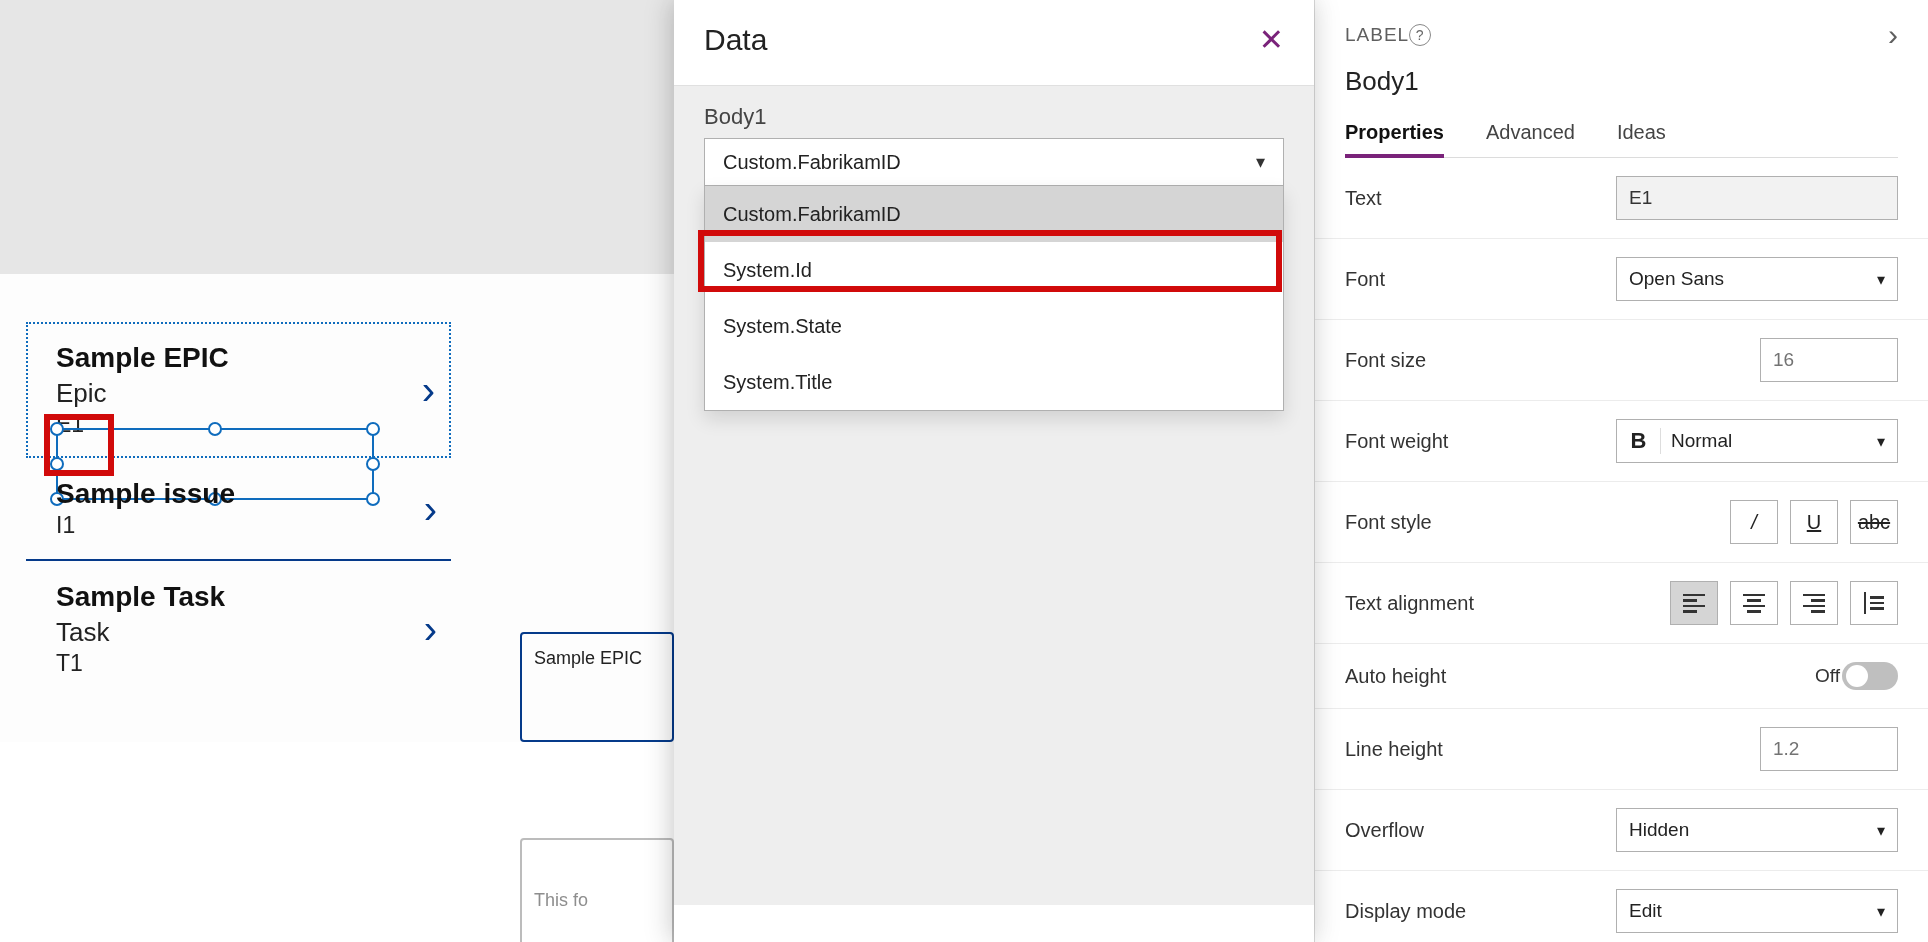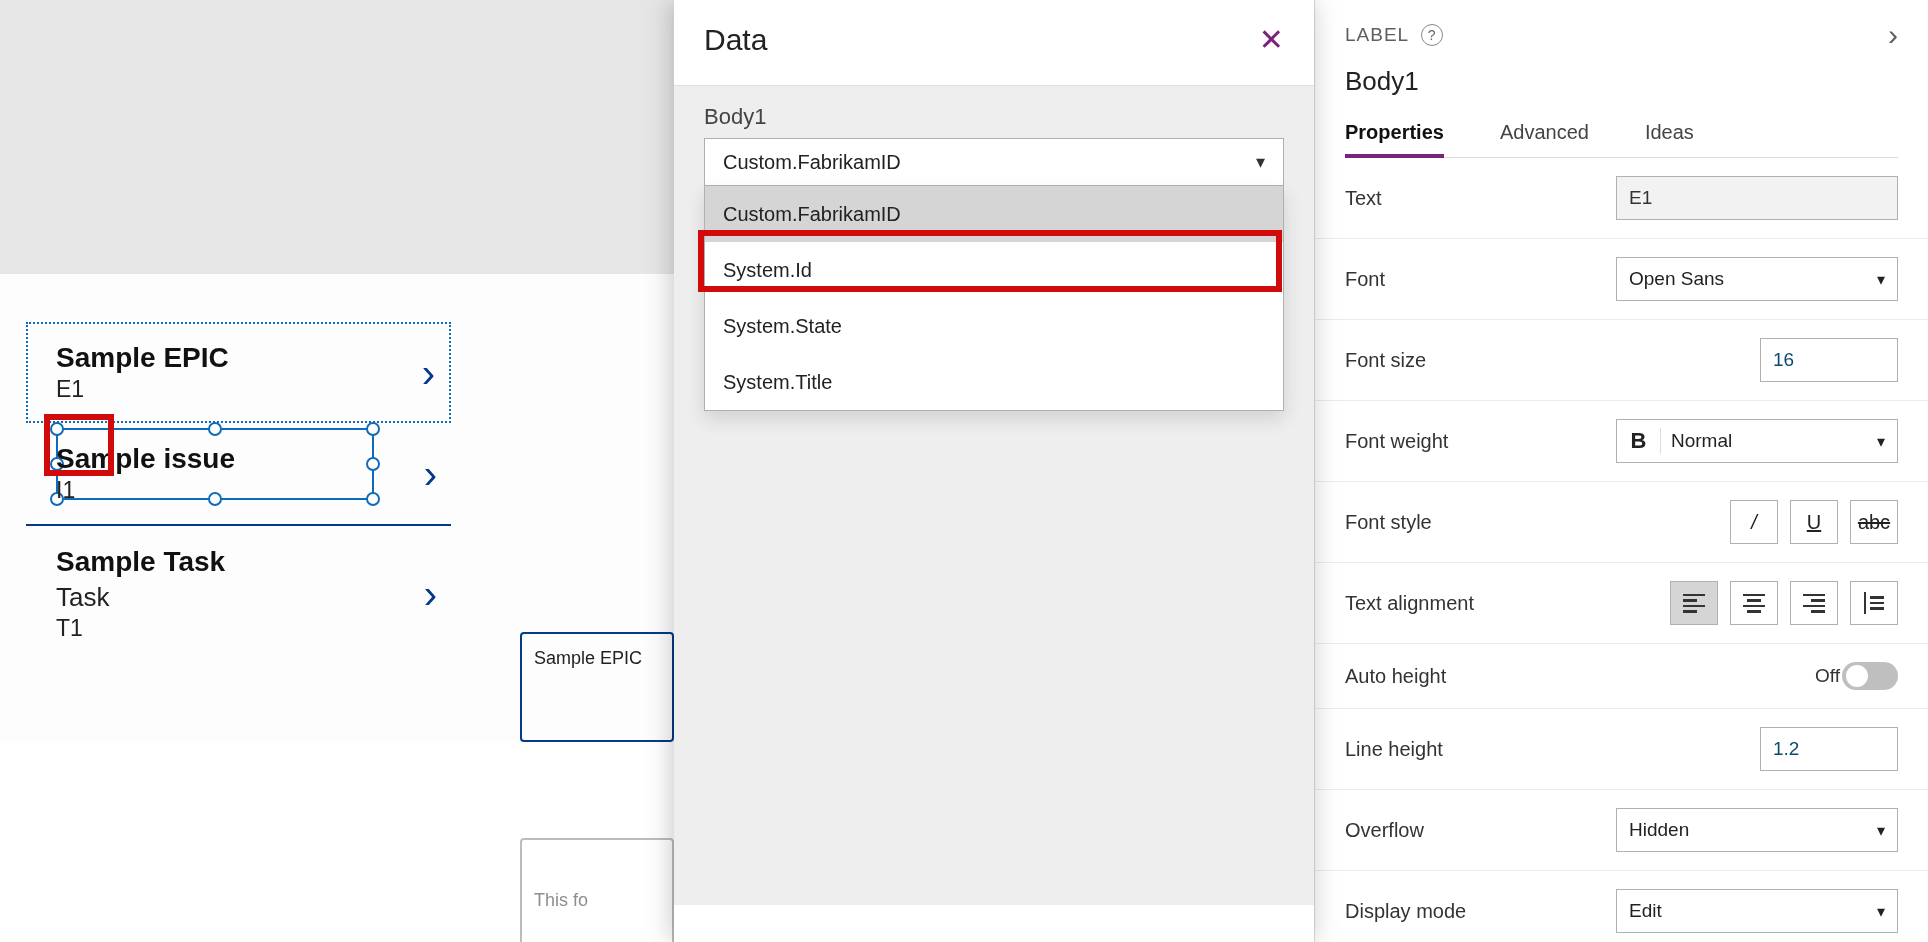--- a/index.html
+++ b/index.html
@@ -40,32 +40,32 @@
   .data-select { background: #fff; border: 1px solid #b0b0b0; height: 48px; display:flex; align-items:center; justify-content:space-between; padding: 0 18px; font-size: 20px; }
   .data-select .chev { font-size: 18px; color: #333; }
   .dropdown { position: absolute; left: 0; right: 0; top: 48px; background: #fff; border: 1px solid #b0b0b0; border-top: none; z-index: 20; box-shadow: 0 8px 18px rgba(0,0,0,.12);}
   .dd-item { height: 56px; display:flex; align-items:center; padding: 0 18px; font-size: 20px; cursor:pointer;}
   .dd-item.highlight { background: #d5d5d5; }
 
   
   .props-panel { position: absolute; left: 1314px; top: 0; right: 0; height: 942px; background: #fff; border-left: 1px solid #dcdcdc; }
   .props-inner { padding: 18px 30px 0 30px; }
   .label-row { display:flex; align-items:center; justify-content:space-between;}
-  .label-left { display:flex; align-items:flex-end; gap:12px; color:#5f5f5f; font-size:19px; letter-spacing:1px;}
+  .label-left { display:flex; align-items:flex-end; color:#5f5f5f; font-size:19px; letter-spacing:1px;}
   .help-icon { width:22px; height:22px; border:1.6px solid #888; border-radius:50%; display:inline-flex; align-items:center; justify-content:center; font-size:14px; color:#666;}
   .body-name { font-size: 26px; color:#222; margin-top: 14px;}
   .nav-chevron { font-size: 30px; color:#5f5f5f;}
 
-  .tabs { display:flex; gap:56px; margin-top: 24px; border-bottom: 1px solid #dcdcdc; }
+  .tabs { display:flex; gap:42px; margin-top: 24px; border-bottom: 1px solid #dcdcdc; }
   .tab { padding-bottom: 10px; font-size: 20px; color:#444; }
   .tab.active { color:#111; font-weight:600; border-bottom: 4px solid #7a237a; margin-bottom:-1px;}
 
   .prop-row { display:flex; align-items:center; justify-content:space-between; padding: 18px 30px; border-bottom: 1px solid #ececec; }
   .prop-label { font-size: 20px; color:#333; }
-  .prop-ctrl input[type=text], .prop-ctrl .val-box { height: 44px; border:1px solid #b0b0b0; padding: 0 12px; font-size: 19px; color:#0c4a6e; background:#fff;}
+  .prop-ctrl input[type=text], .prop-ctrl .val-box { height: 44px; border:1px solid #b0b0b0; padding: 0 12px; font-size: 19px; color:#737373; background:#fff;}
   .val-display { height: 44px; border:1px solid #b0b0b0; background:#f2f2f2; padding: 0 12px; display:flex; align-items:center; font-size: 19px; color:#333;}
   .val-display.wide { width: 282px; }
   .select-ctrl { height: 44px; border:1px solid #b0b0b0; width: 282px; display:flex; align-items:center; justify-content:space-between; padding: 0 12px; font-size:19px; background:#fff;}
   .select-ctrl .chev { font-size: 16px;}
   .num-input { width: 138px; }
 
   .fontweight-ctrl { display:flex; align-items:center; width:282px; border:1px solid #b0b0b0; height:44px; }
   .fw-b { width: 44px; text-align:center; font-weight:700; font-size:22px; border-right:1px solid #ddd;}
   .fw-text { flex:1; padding-left:10px; font-size:19px;}
   .fw-chev { padding: 0 12px; font-size:16px;}
@@ -98,20 +98,21 @@
 </style>
 </head>
 <body>
 
 <div class="canvas-top-bg"></div>
 <div class="canvas-area">
 
   <div class="gallery">
     <div class="gallery-item selected">
       <div class="gallery-title">Sample EPIC</div>
+      <div class="gallery-subtitle">Epic</div>
       <div class="gallery-body">E1</div>
       <div class="gallery-chevron">›</div>
 
       <div class="sel-box" style="left:28px; top:104px; width:318px; height:72px;">
         <div class="handle" style="left:-8px; top:-8px;"></div>
         <div class="handle" style="left:calc(50% - 7px); top:-8px;"></div>
         <div class="handle" style="right:-8px; top:-8px;"></div>
         <div class="handle" style="left:-8px; top:calc(50% - 7px);"></div>
         <div class="handle" style="right:-8px; top:calc(50% - 7px);"></div>
         <div class="handle" style="left:-8px; bottom:-8px;"></div>

